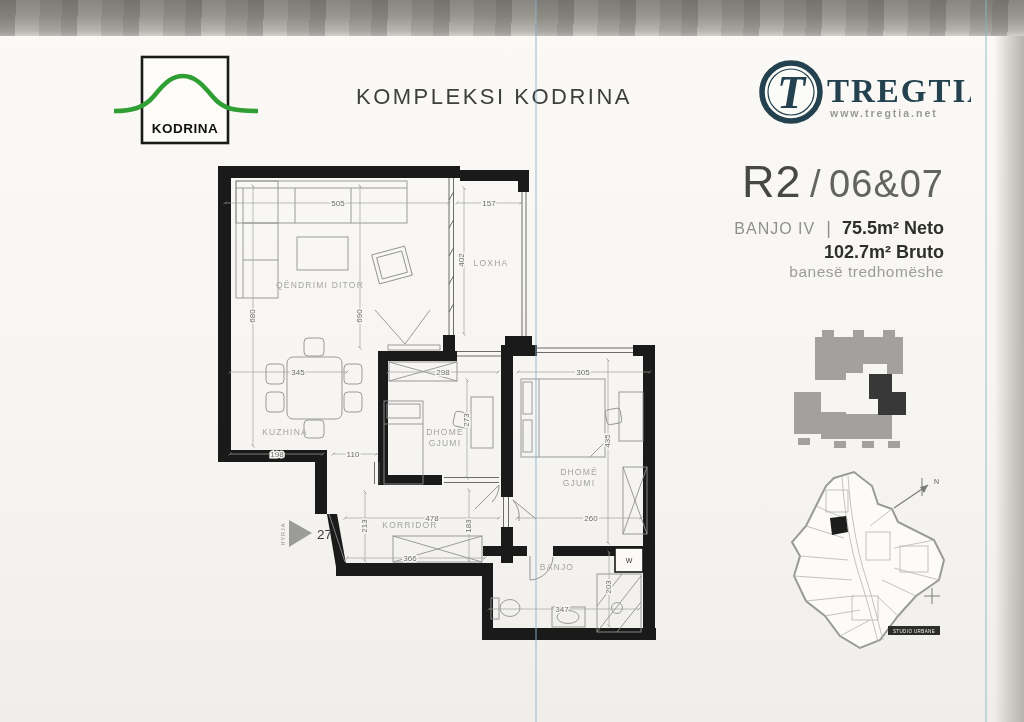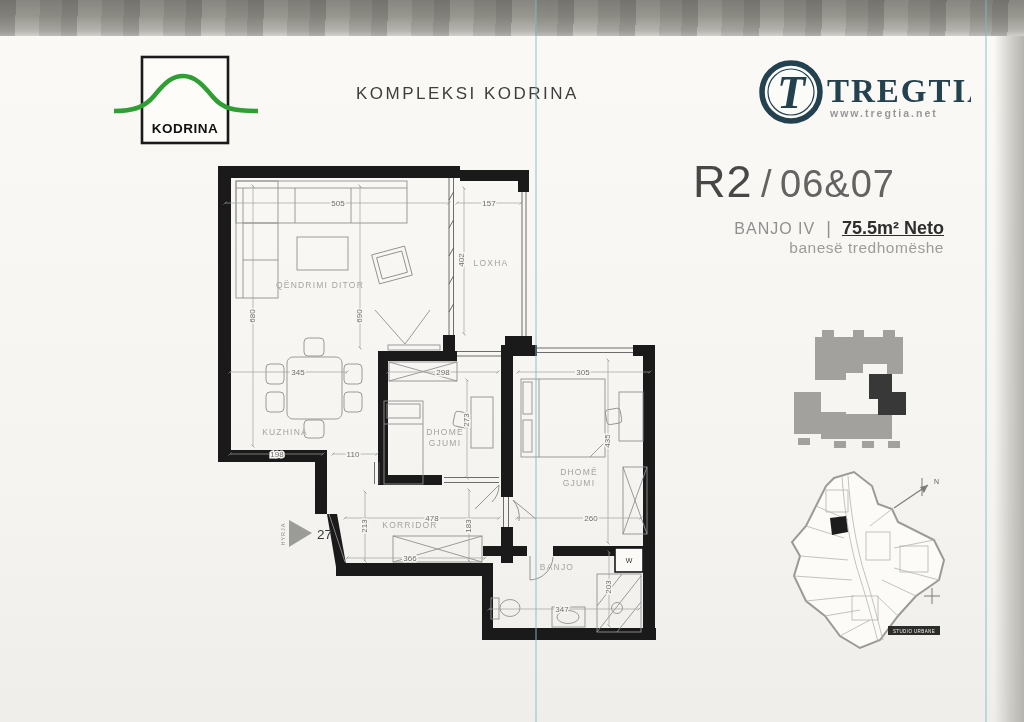--- a/index.html
+++ b/index.html
@@ -22,33 +22,33 @@
   .paper{
     position:absolute;top:36px;left:0;right:0;bottom:0;
     background:linear-gradient(180deg,#faf9f5 0%,#f6f5f1 55%,#efeeea 100%);
   }
   .fold{position:absolute;top:0;bottom:0;width:1.5px;background:rgba(130,185,198,.45);}
   .fold.f1{left:535px;}
   .fold.f2{left:985px;}
 
   .title{
     position:absolute;left:356px;top:84px;
-    font-size:17px;letter-spacing:2.5px;color:#3e3e3e;font-weight:400;
+    font-size:22px;letter-spacing:2.5px;color:#3e3e3e;font-weight:400;
   }
   svg text{user-select:none;}
 
   .unit-info{position:absolute;right:80px;top:156px;width:300px;text-align:right;}
-  .unit-code{white-space:nowrap;color:#4a4a4a;text-align:center;}
+  .unit-code{white-space:nowrap;color:#4a4a4a;}
   .unit-code .blk{font-size:45px;letter-spacing:1px;color:#474747;}
   .unit-code .sep{font-size:38px;color:#636363;padding:0 4px;}
   .unit-code .num{font-size:38px;color:#636363;letter-spacing:1px;}
   .unit-line{margin-top:10px;font-size:18px;white-space:nowrap;}
   .unit-line .floor{color:#8f8f8f;font-size:16px;letter-spacing:1px;}
   .unit-line .div{color:#8f8f8f;padding:0 6px;}
-  .unit-line .area{color:#2e2e2e;font-weight:bold;text-decoration:underline;}
+  .unit-line .area{color:#2e2e2e;font-weight:bold;}
   .unit-line2{margin-top:3px;font-size:18px;color:#2e2e2e;font-weight:bold;white-space:nowrap;}
   .unit-type{font-size:15.5px;color:#9c9c9c;letter-spacing:.5px;}
 </style>
 </head>
 <body>
 
 <div class="paper"></div>
 <div class="scan-top"></div>
 
 <svg style="position:absolute;left:112px;top:48px;" width="165" height="102" viewBox="0 0 165 102">
@@ -71,20 +71,21 @@
   <div class="unit-code">
     <span class="blk">R2</span>
     <span class="sep">/</span>
     <span class="num">06&amp;07</span>
   </div>
   <div class="unit-line">
     <span class="floor">BANJO IV</span>
     <span class="div">|</span>
     <span class="area">75.5m² Neto</span>
   </div>
+  <div class="unit-line2">102.7m² Bruto</div>
   <div class="unit-type">banesë tredhomëshe</div>
 </div>
 
 <svg style="position:absolute;left:792px;top:330px;" width="140" height="122" viewBox="0 0 140 122">
   <g fill="#a2a19e">
     <rect x="30" y="0" width="12" height="7"></rect>
       <rect x="61" y="0" width="11" height="7"></rect>
       <rect x="91" y="0" width="12" height="7"></rect>
     <rect x="23" y="7" width="88" height="27"></rect>
     <rect x="23" y="34" width="31" height="16"></rect>

